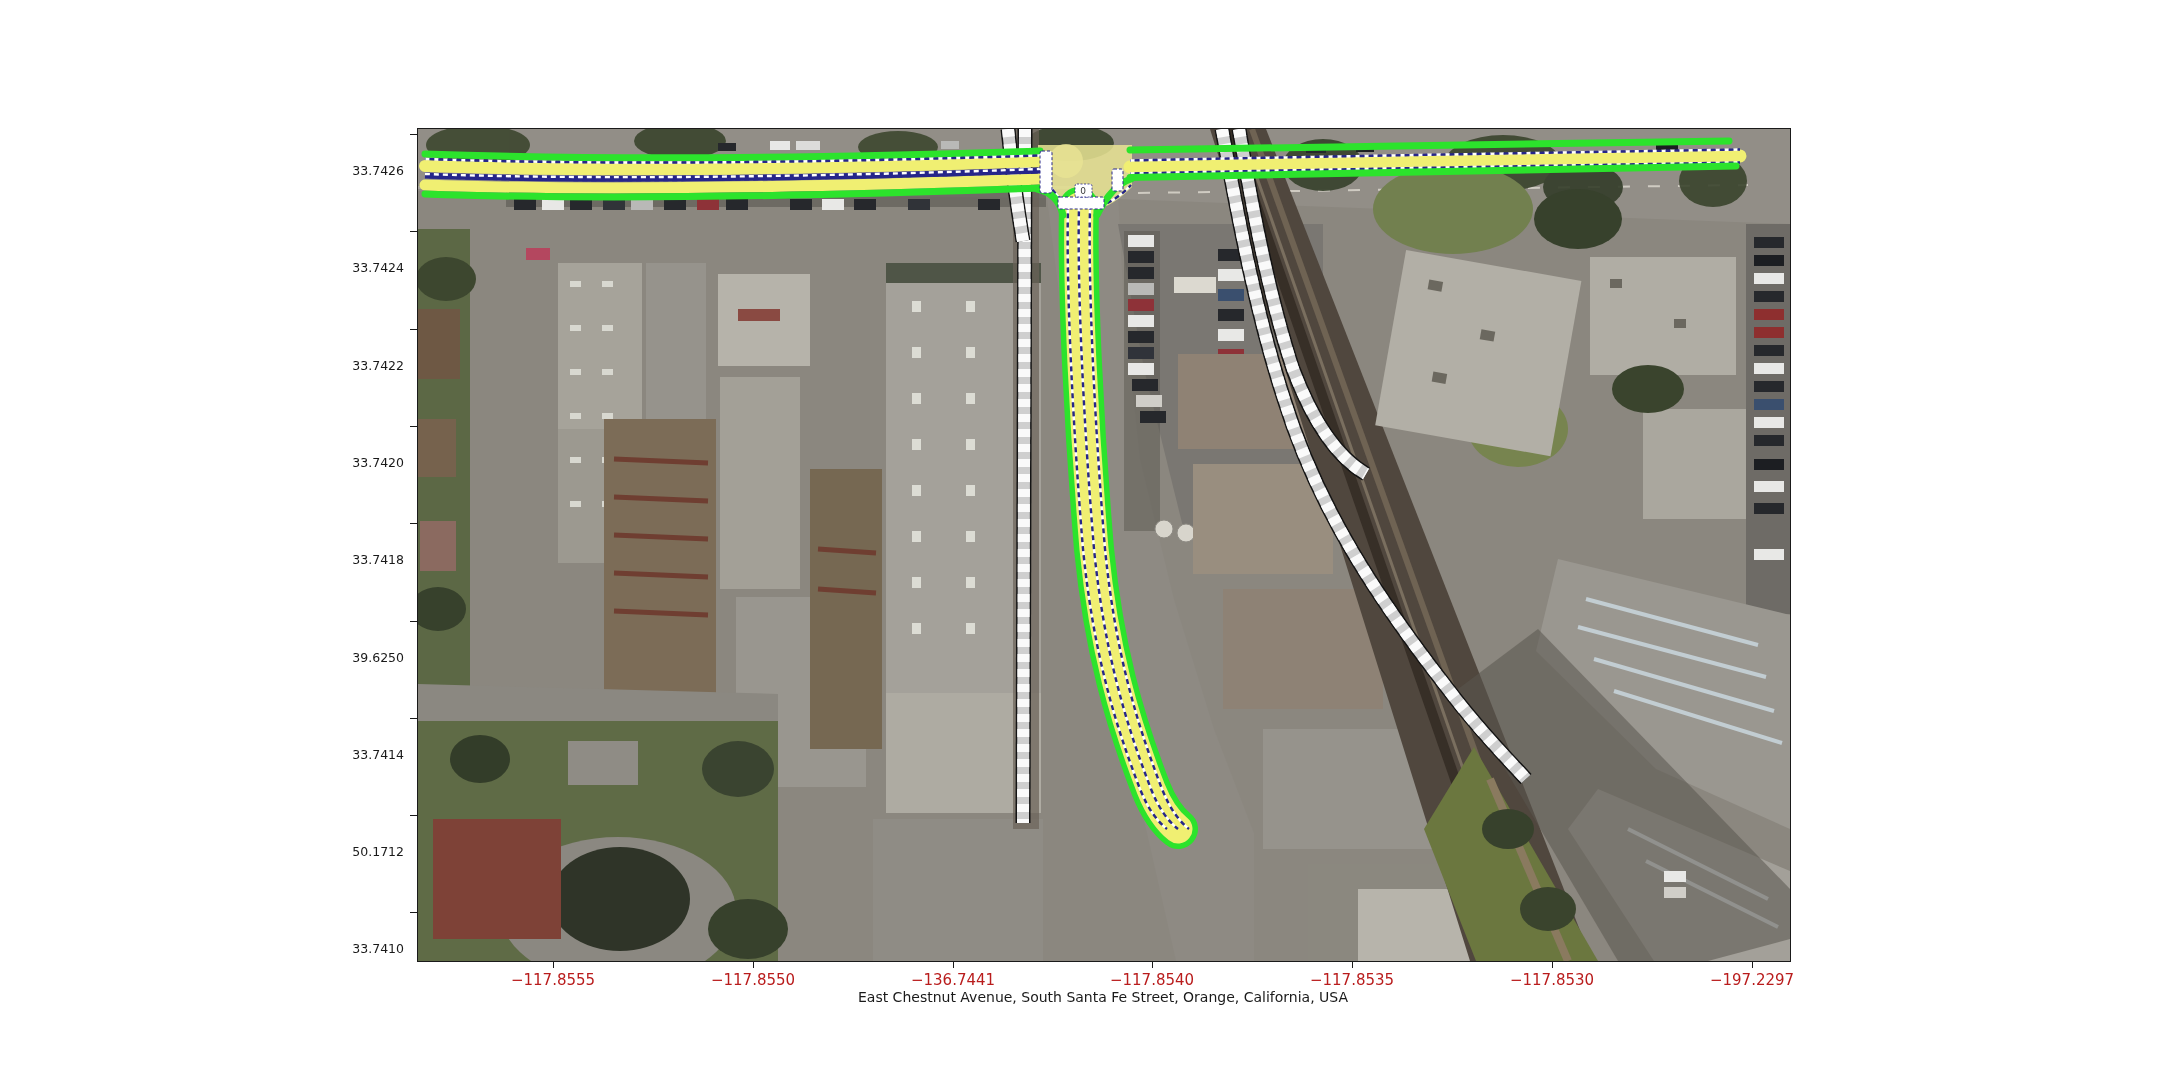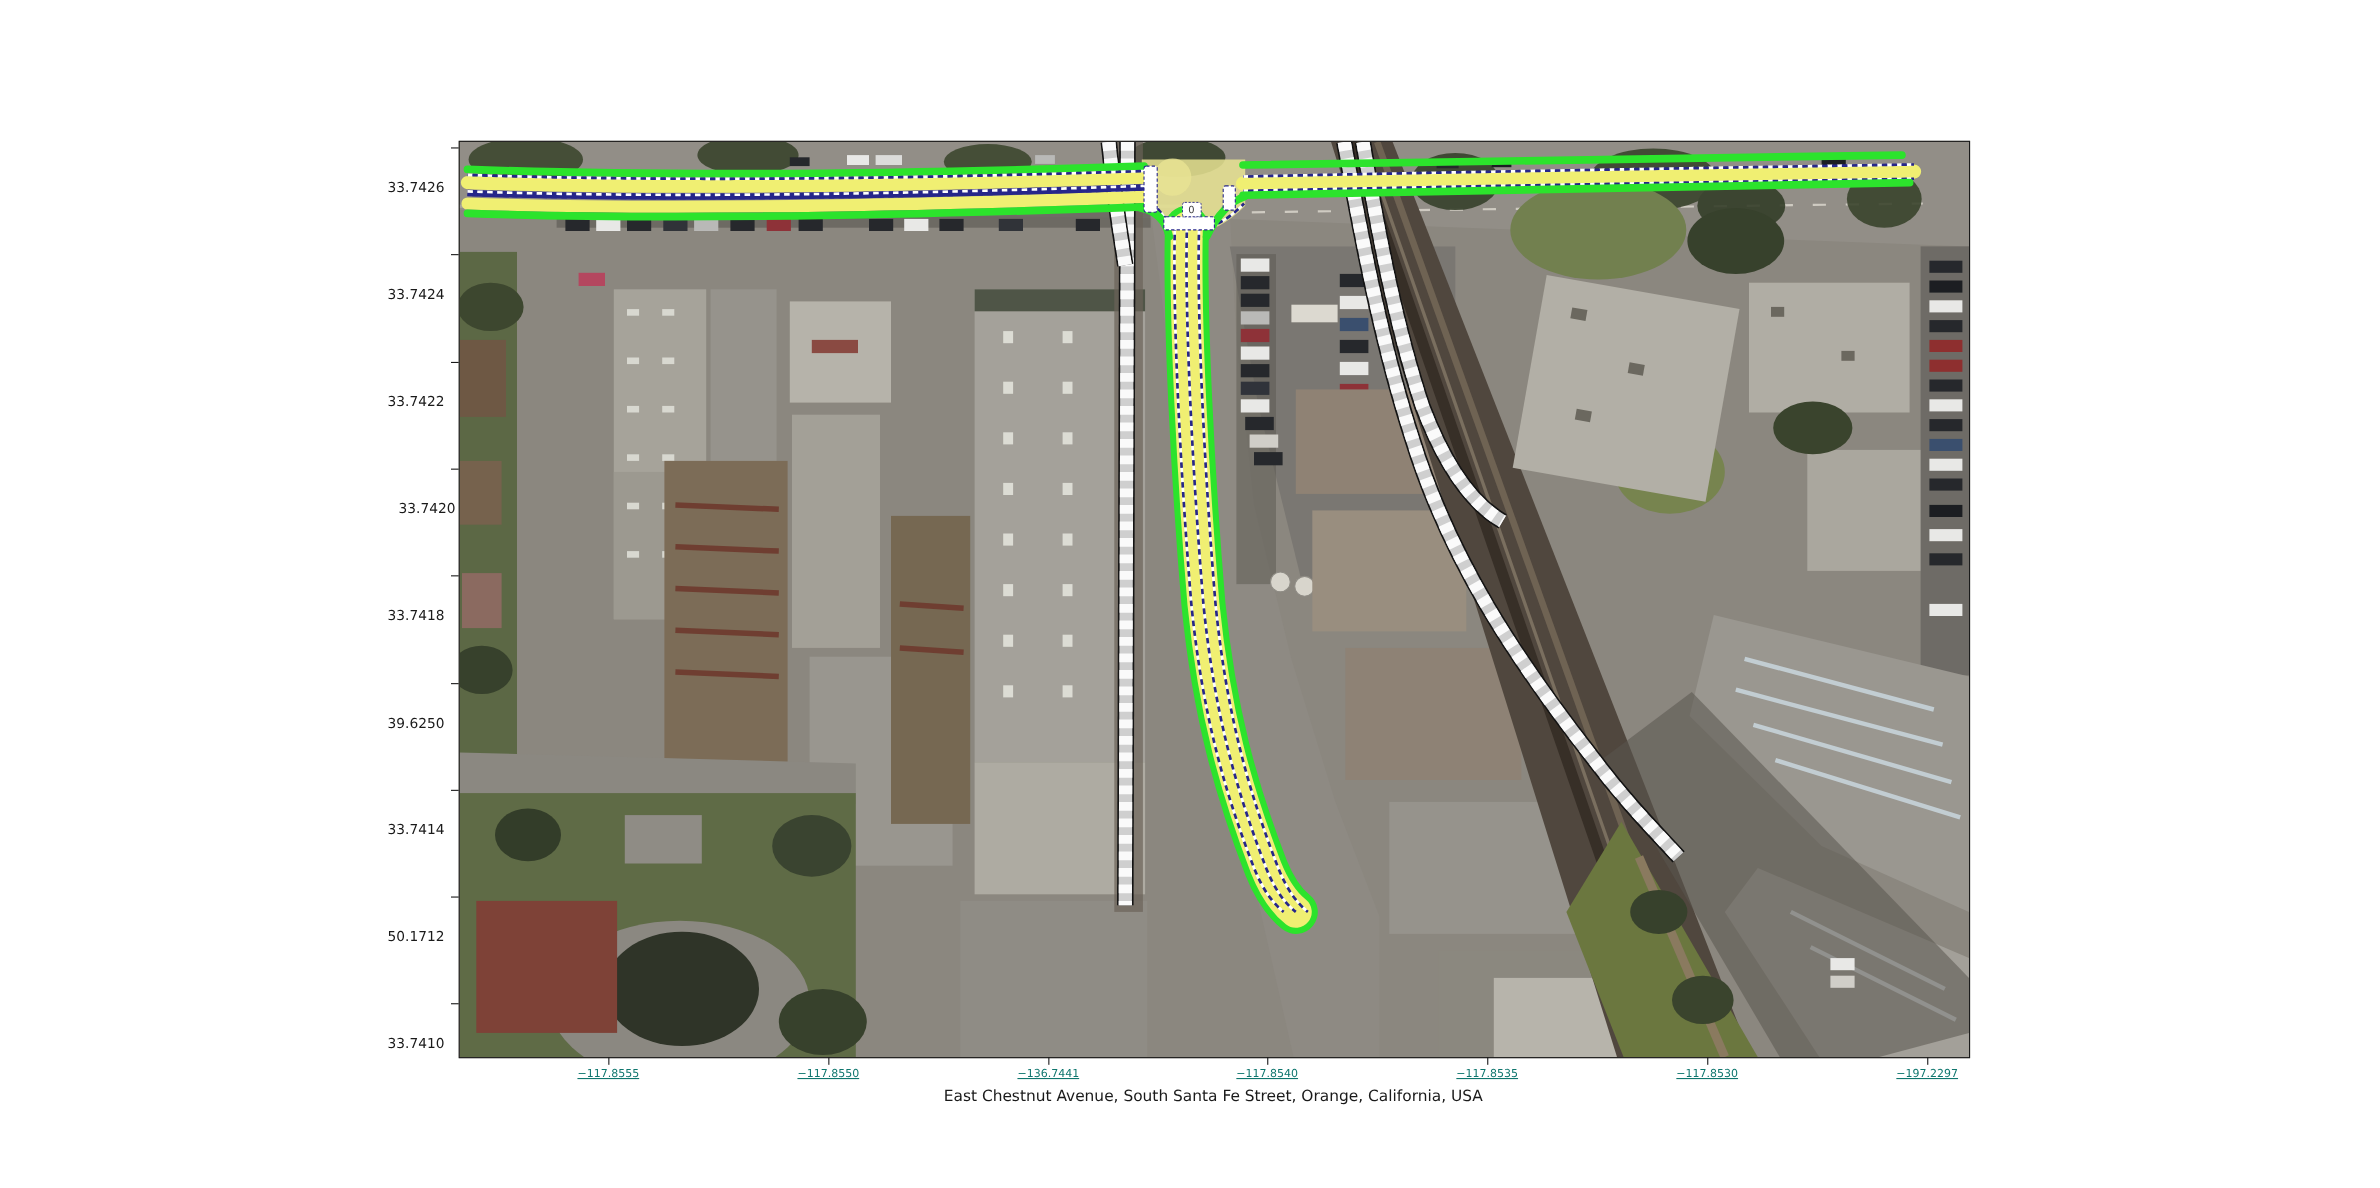--- a/index.html
+++ b/index.html
@@ -5,22 +5,22 @@
   html,body{margin:0;padding:0;background:#ffffff;}
   .fig{position:relative;width:2164px;height:1080px;background:#ffffff;
        font-family:"DejaVu Sans","Liberation Sans",sans-serif;overflow:hidden;}
   .axes{position:absolute;left:417px;top:128px;width:1372px;height:832px;
         border:1px solid #1a1a1a;box-sizing:content-box;background:#8b877f;}
   .axes svg{position:absolute;left:0;top:0;width:100%;height:100%;display:block;}
   .ytick-mark{position:absolute;width:7px;height:1px;background:#1a1a1a;}
   .xtick-mark{position:absolute;width:1px;height:7px;background:#1a1a1a;}
   .ytick-label{position:absolute;font-size:12.5px;color:#1a1a1a;transform:translateY(-50%);
                text-align:right;width:70px;margin-top:36px;}
-  .xtick-label{position:absolute;font-size:10px;color:#0f766e;transform:translateX(-50%);
-               white-space:nowrap;text-decoration:underline;}
+  .xtick-label{position:absolute;font-size:15px;color:#b91c1c;transform:translateX(-50%);
+               white-space:nowrap;}
   .xlabel{position:absolute;font-size:14px;color:#1a1a1a;transform:translateX(-50%);
           white-space:nowrap;}
   
   .gl{stroke:#2ce32c;fill:none;stroke-linecap:round;}
   .yl{stroke:#f0ef72;fill:none;stroke-linecap:round;}
   .nv{stroke:#26268a;fill:none;}
   .dW{stroke:#ffffff;fill:none;stroke-width:2.4;stroke-dasharray:5 4;}
   .dN{stroke:#26268a;fill:none;stroke-width:2.4;stroke-dasharray:5 4;stroke-dashoffset:4.5;}
   .railO{stroke:#141414;fill:none;stroke-width:15;}
   .railG{stroke:#cfcfcf;fill:none;stroke-width:12;}
@@ -373,21 +373,21 @@
   <div class="ytick-mark" style="left:410px;top:426px"></div>
   <div class="ytick-mark" style="left:410px;top:523px"></div>
   <div class="ytick-mark" style="left:410px;top:621px"></div>
   <div class="ytick-mark" style="left:410px;top:718px"></div>
   <div class="ytick-mark" style="left:410px;top:815px"></div>
   <div class="ytick-mark" style="left:410px;top:912px"></div>
 
   <span class="ytick-label" style="left:334px;top:134px">33.7426</span>
   <span class="ytick-label" style="left:334px;top:231px">33.7424</span>
   <span class="ytick-label" style="left:334px;top:329px">33.7422</span>
-  <span class="ytick-label" style="left:344px;top:426px">33.7420</span>
+  <span class="ytick-label" style="left:334px;top:426px">33.7420</span>
   <span class="ytick-label" style="left:334px;top:523px">33.7418</span>
   <span class="ytick-label" style="left:334px;top:621px">39.6250</span>
   <span class="ytick-label" style="left:334px;top:718px">33.7414</span>
   <span class="ytick-label" style="left:334px;top:815px">50.1712</span>
   <span class="ytick-label" style="left:334px;top:912px">33.7410</span>
 
   <div class="xtick-mark" style="left:553px;top:961px"></div>
   <div class="xtick-mark" style="left:753px;top:961px"></div>
   <div class="xtick-mark" style="left:953px;top:961px"></div>
   <div class="xtick-mark" style="left:1152px;top:961px"></div>

